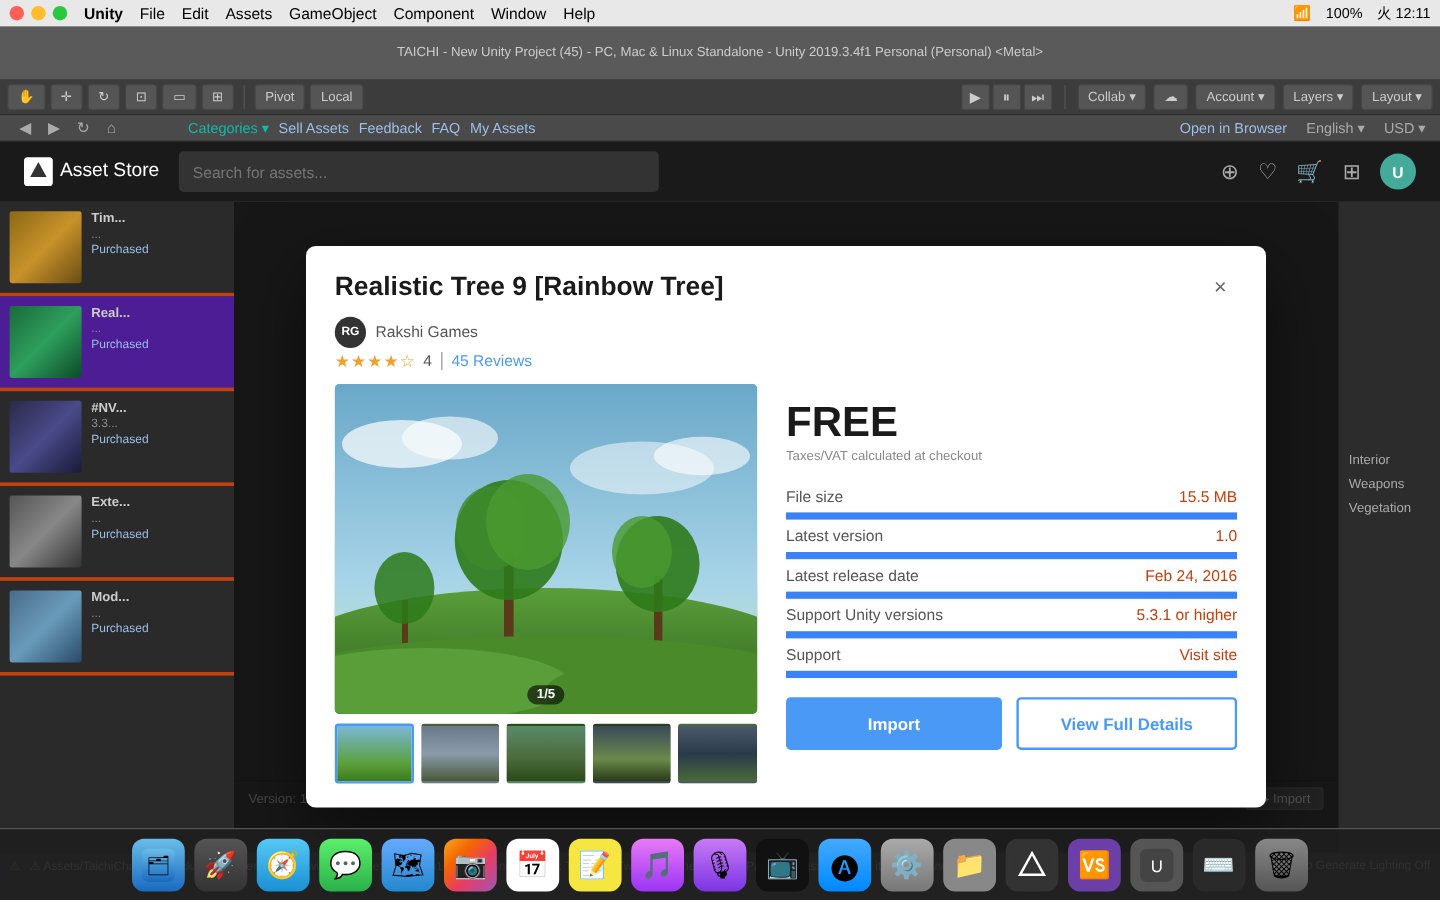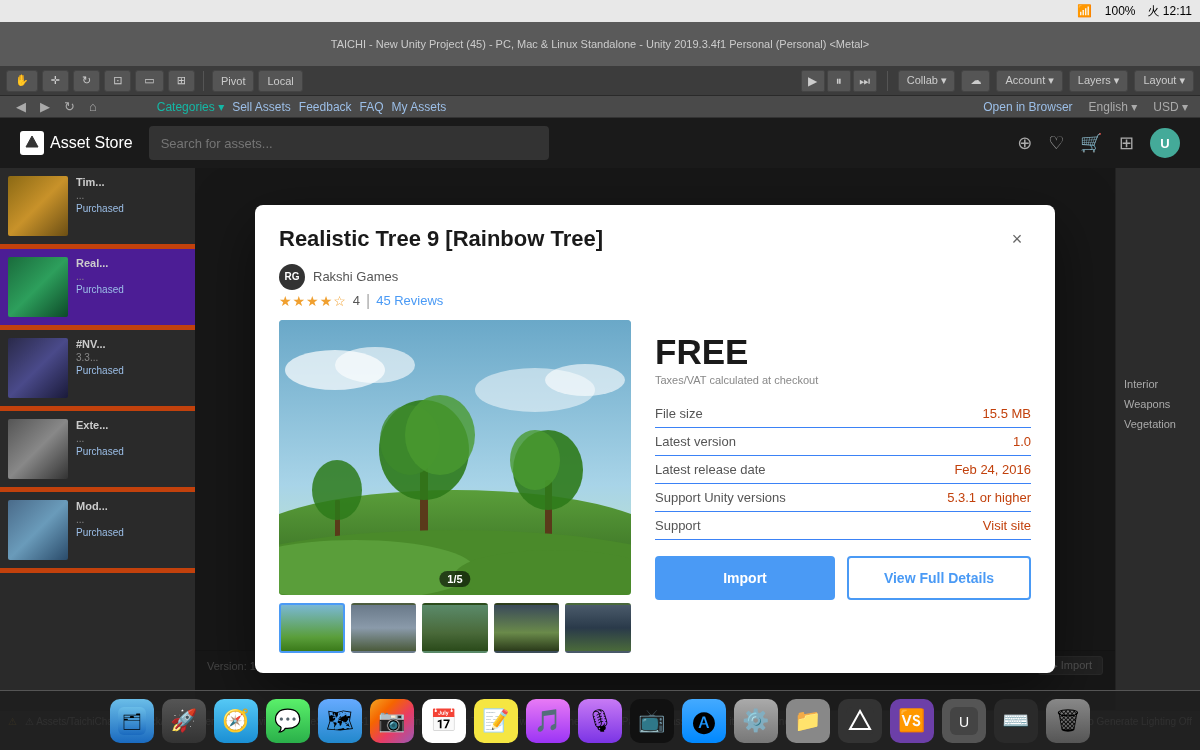--- a/index.html
+++ b/index.html
@@ -109,21 +109,21 @@
     .sidebar-list {
       width: 195px;
       background: #2a2a2a;
       overflow-y: auto;
       flex-shrink: 0;
     }
     .asset-item {
       display: flex;
       padding: 8px;
       gap: 8px;
-      border-bottom: 5px solid #c2410c;
+      border-bottom: 3px solid #c2410c;
       cursor: pointer;
     }
     .asset-thumb { width: 60px; height: 60px; background: #555; flex-shrink: 0; border-radius: 2px; overflow: hidden; }
     .asset-info { flex: 1; overflow: hidden; }
     .asset-name { font-size: 11px; color: #ccc; font-weight: 600; white-space: nowrap; overflow: hidden; text-overflow: ellipsis; }
     .asset-sub { font-size: 10px; color: #888; margin-top: 2px; }
     .asset-tag { font-size: 10px; color: #9cbfe8; margin-top: 2px; }
     .asset-thumb-1 { background: linear-gradient(135deg, #8B6914 0%, #C8922A 50%, #6B4E14 100%); }
     .asset-thumb-2 { background: linear-gradient(135deg, #1a6b3c 0%, #2d9f5c 50%, #0d4a28 100%); }
     .asset-thumb-3 { background: linear-gradient(135deg, #2a2a4a 0%, #4a4a8a 50%, #1a1a3a 100%); }
@@ -280,21 +280,21 @@
     .rating-row { display: flex; align-items: center; gap: 6px; margin-top: 2px; }
     .stars { color: #f0a030; font-size: 14px; letter-spacing: 1px; }
     .rating-num { font-size: 13px; color: #555; }
     .rating-sep { color: #aaa; }
     .reviews-link { font-size: 13px; color: #4a9af5; cursor: pointer; text-decoration: none; }
 
     .price { font-size: 35px; font-weight: 700; color: #1a1a1a; margin-top: 12px; }
     .price-note { font-size: 11px; color: #888; margin-top: 2px; }
 
     .details-table { margin-top: 14px; width: 100%; border-collapse: collapse; }
-    .details-table tr { border-bottom: 1px solid #3b82f6; }
+    .details-table tr { border-bottom: 6px solid #3b82f6; }
     .details-table td { padding: 6px 0; font-size: 13px; }
     .details-table td:first-child { color: #555; width: 160px; }
     .details-table td:last-child { color: #c2410c; text-align: right; font-weight: 400; }
     .details-table .link-cell { color: #4a9af5; cursor: pointer; }
 
     .modal-actions {
       display: flex;
       gap: 12px;
       margin-top: 16px;
     }
@@ -349,20 +349,35 @@
     }
     .dock-icon-finder { background: linear-gradient(180deg, #6abde8 0%, #1a6abf 100%); }
     .dock-icon-photos { background: linear-gradient(135deg, #f5a623 0%, #f56500 30%, #e83c64 60%, #9b59b6 100%); }
     .dock-icon-unity { background: #333; }
     .dock-icon-vs { background: #6c3fa8; }
   </style>
 </head>
 <body>
 
 <div class="menu-bar">
+  <div class="menu-bar-left">
+    <div class="traffic-lights">
+      <div class="traffic-light tl-red"></div>
+      <div class="traffic-light tl-yellow"></div>
+      <div class="traffic-light tl-green"></div>
+    </div>
+    <span class="menu-item menu-bar-title">Unity</span>
+    <span class="menu-item">File</span>
+    <span class="menu-item">Edit</span>
+    <span class="menu-item">Assets</span>
+    <span class="menu-item">GameObject</span>
+    <span class="menu-item">Component</span>
+    <span class="menu-item">Window</span>
+    <span class="menu-item">Help</span>
+  </div>
   <div class="menu-bar-right">
     <span>📶</span>
     <span>100%</span>
     <span>火 12:11</span>
   </div>
 </div>
 
 <div class="window-title-bar">
   <span class="title-text">TAICHI - New Unity Project (45) - PC, Mac &amp; Linux Standalone - Unity 2019.3.4f1 Personal (Personal) &lt;Metal&gt;</span>
 </div>

